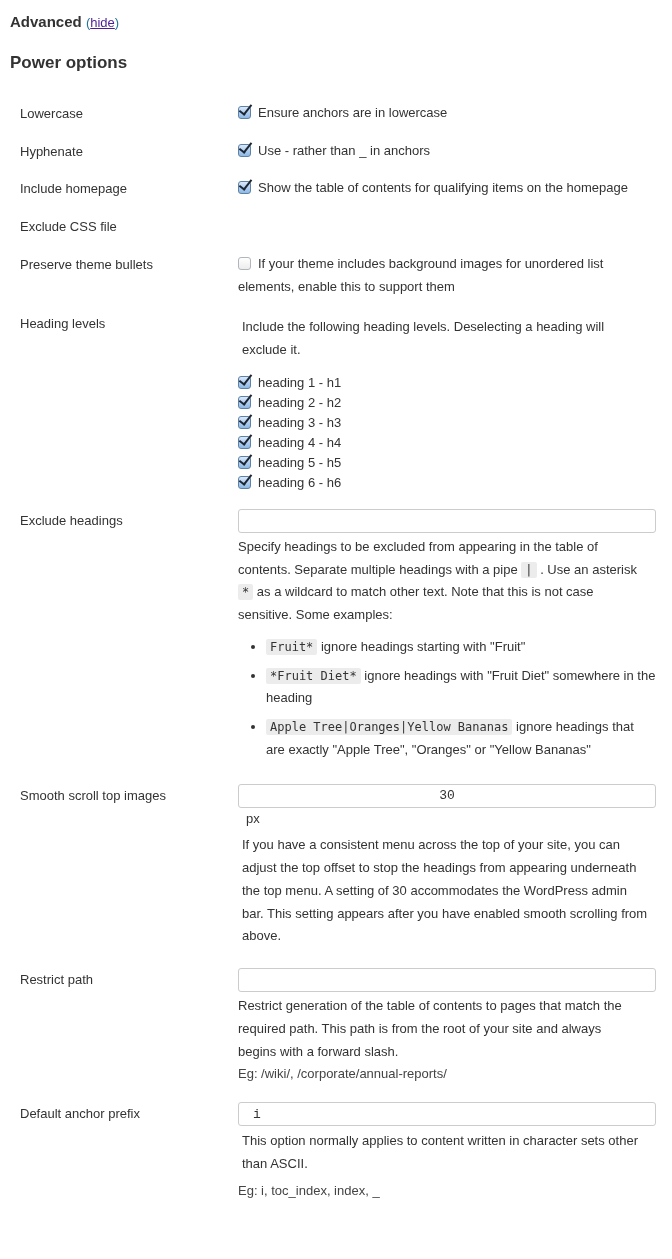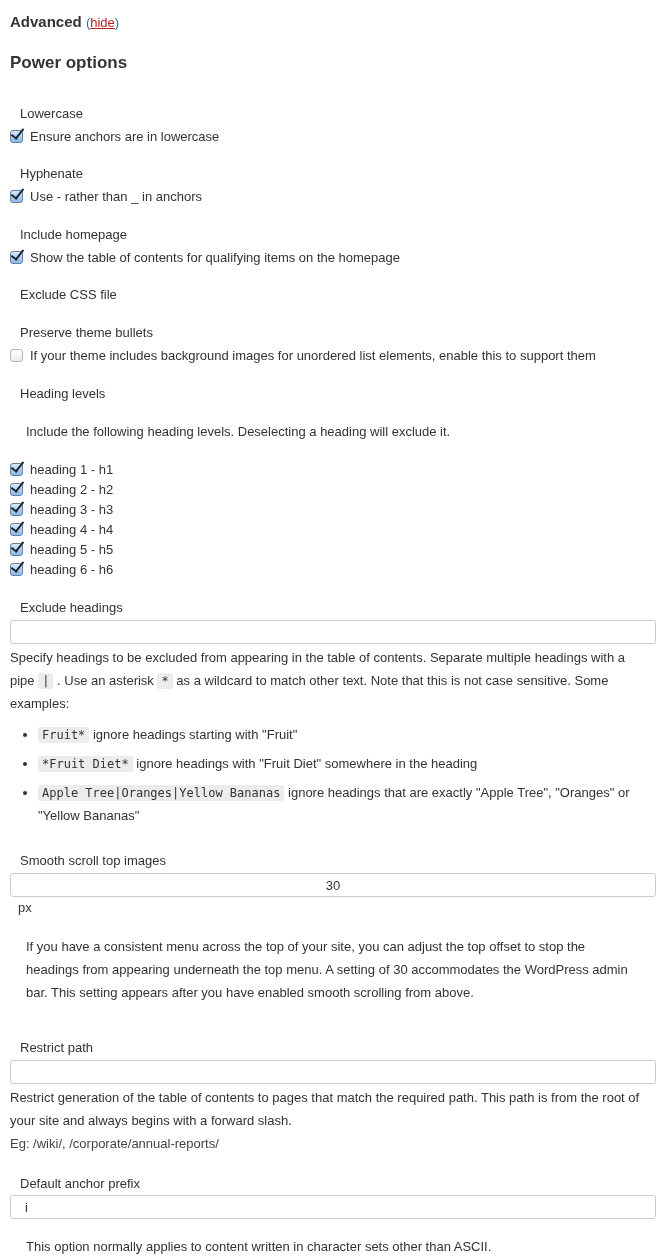--- a/index.html
+++ b/index.html
@@ -6,40 +6,40 @@
   html, body { margin: 0; padding: 0; background: #fff; }
   body {
     width: 672px;
     color: #333;
     font-family: "Liberation Sans", sans-serif;
     font-size: 13px;
     line-height: 1.75;
   }
   .wrap { padding: 11px 10px 8px 10px; }
 
-  a.hide-link { color: #b91c1c; text-decoration: underline; cursor: pointer; }
+  a.hide-link { color: #4c1d95; text-decoration: underline; cursor: pointer; }
   .paren { color: #21759b; font-weight: normal; }
 
   .h-advanced {
     font-size: 15px;
     font-weight: bold;
     margin: 0;
     line-height: 1.4;
   }
   .h-advanced .suffix { font-size: 13px; font-weight: normal; }
 
   .h-sub {
     font-size: 17px;
     font-weight: bold;
     margin: 19px 0 0 0;
     line-height: 1.4;
   }
 
   .rows { margin-top: 27px; }
-  .row { display: flex; margin-bottom: 14px; flex-direction: column; }
+  .row { display: flex; margin-bottom: 14px; }
   .row-label {
     width: 228px; min-width: 228px;
     padding-left: 10px; padding-top: 1px;
   }
   .row-field { flex: 1; padding-right: 6px; }
 
   .row-big { margin-bottom: 16px; }
 
   
   .checkbox {
@@ -66,32 +66,32 @@
     border: solid #1d2733;
     border-width: 0 2px 2px 0;
     transform: rotate(38deg);
   }
 
   input[type="text"] {
     border: 1px solid #ccc;
     border-radius: 3px;
     height: 24px;
     padding: 3px 14px;
-    font-family: Liberation Sans, sans-serif;
+    font-family: Liberation Mono, monospace;
     font-size: 13px;
     color: #333;
     width: 100%;
     outline: none;
   }
   .input-short { width: 60px; text-align: center; padding: 3px 2px; }
   .input-med { width: 303px; }
   .unit { margin-left: 8px; }
 
   p.desc { margin: 3px 16px 0 0; }
-  p.desc-tight { margin: 16px; }
+  p.desc-tight { margin: 4px; }
   .eg { color: #444; margin: 0; }
 
   ul.examples { margin: 9px 0 0 0; padding-left: 28px; }
   ul.examples li { margin-bottom: 6px; }
 
   code {
     font-family: "DejaVu Sans Mono", "Liberation Mono", monospace;
     font-size: 12px;
     background: #ececec;
     padding: 1px 4px;

